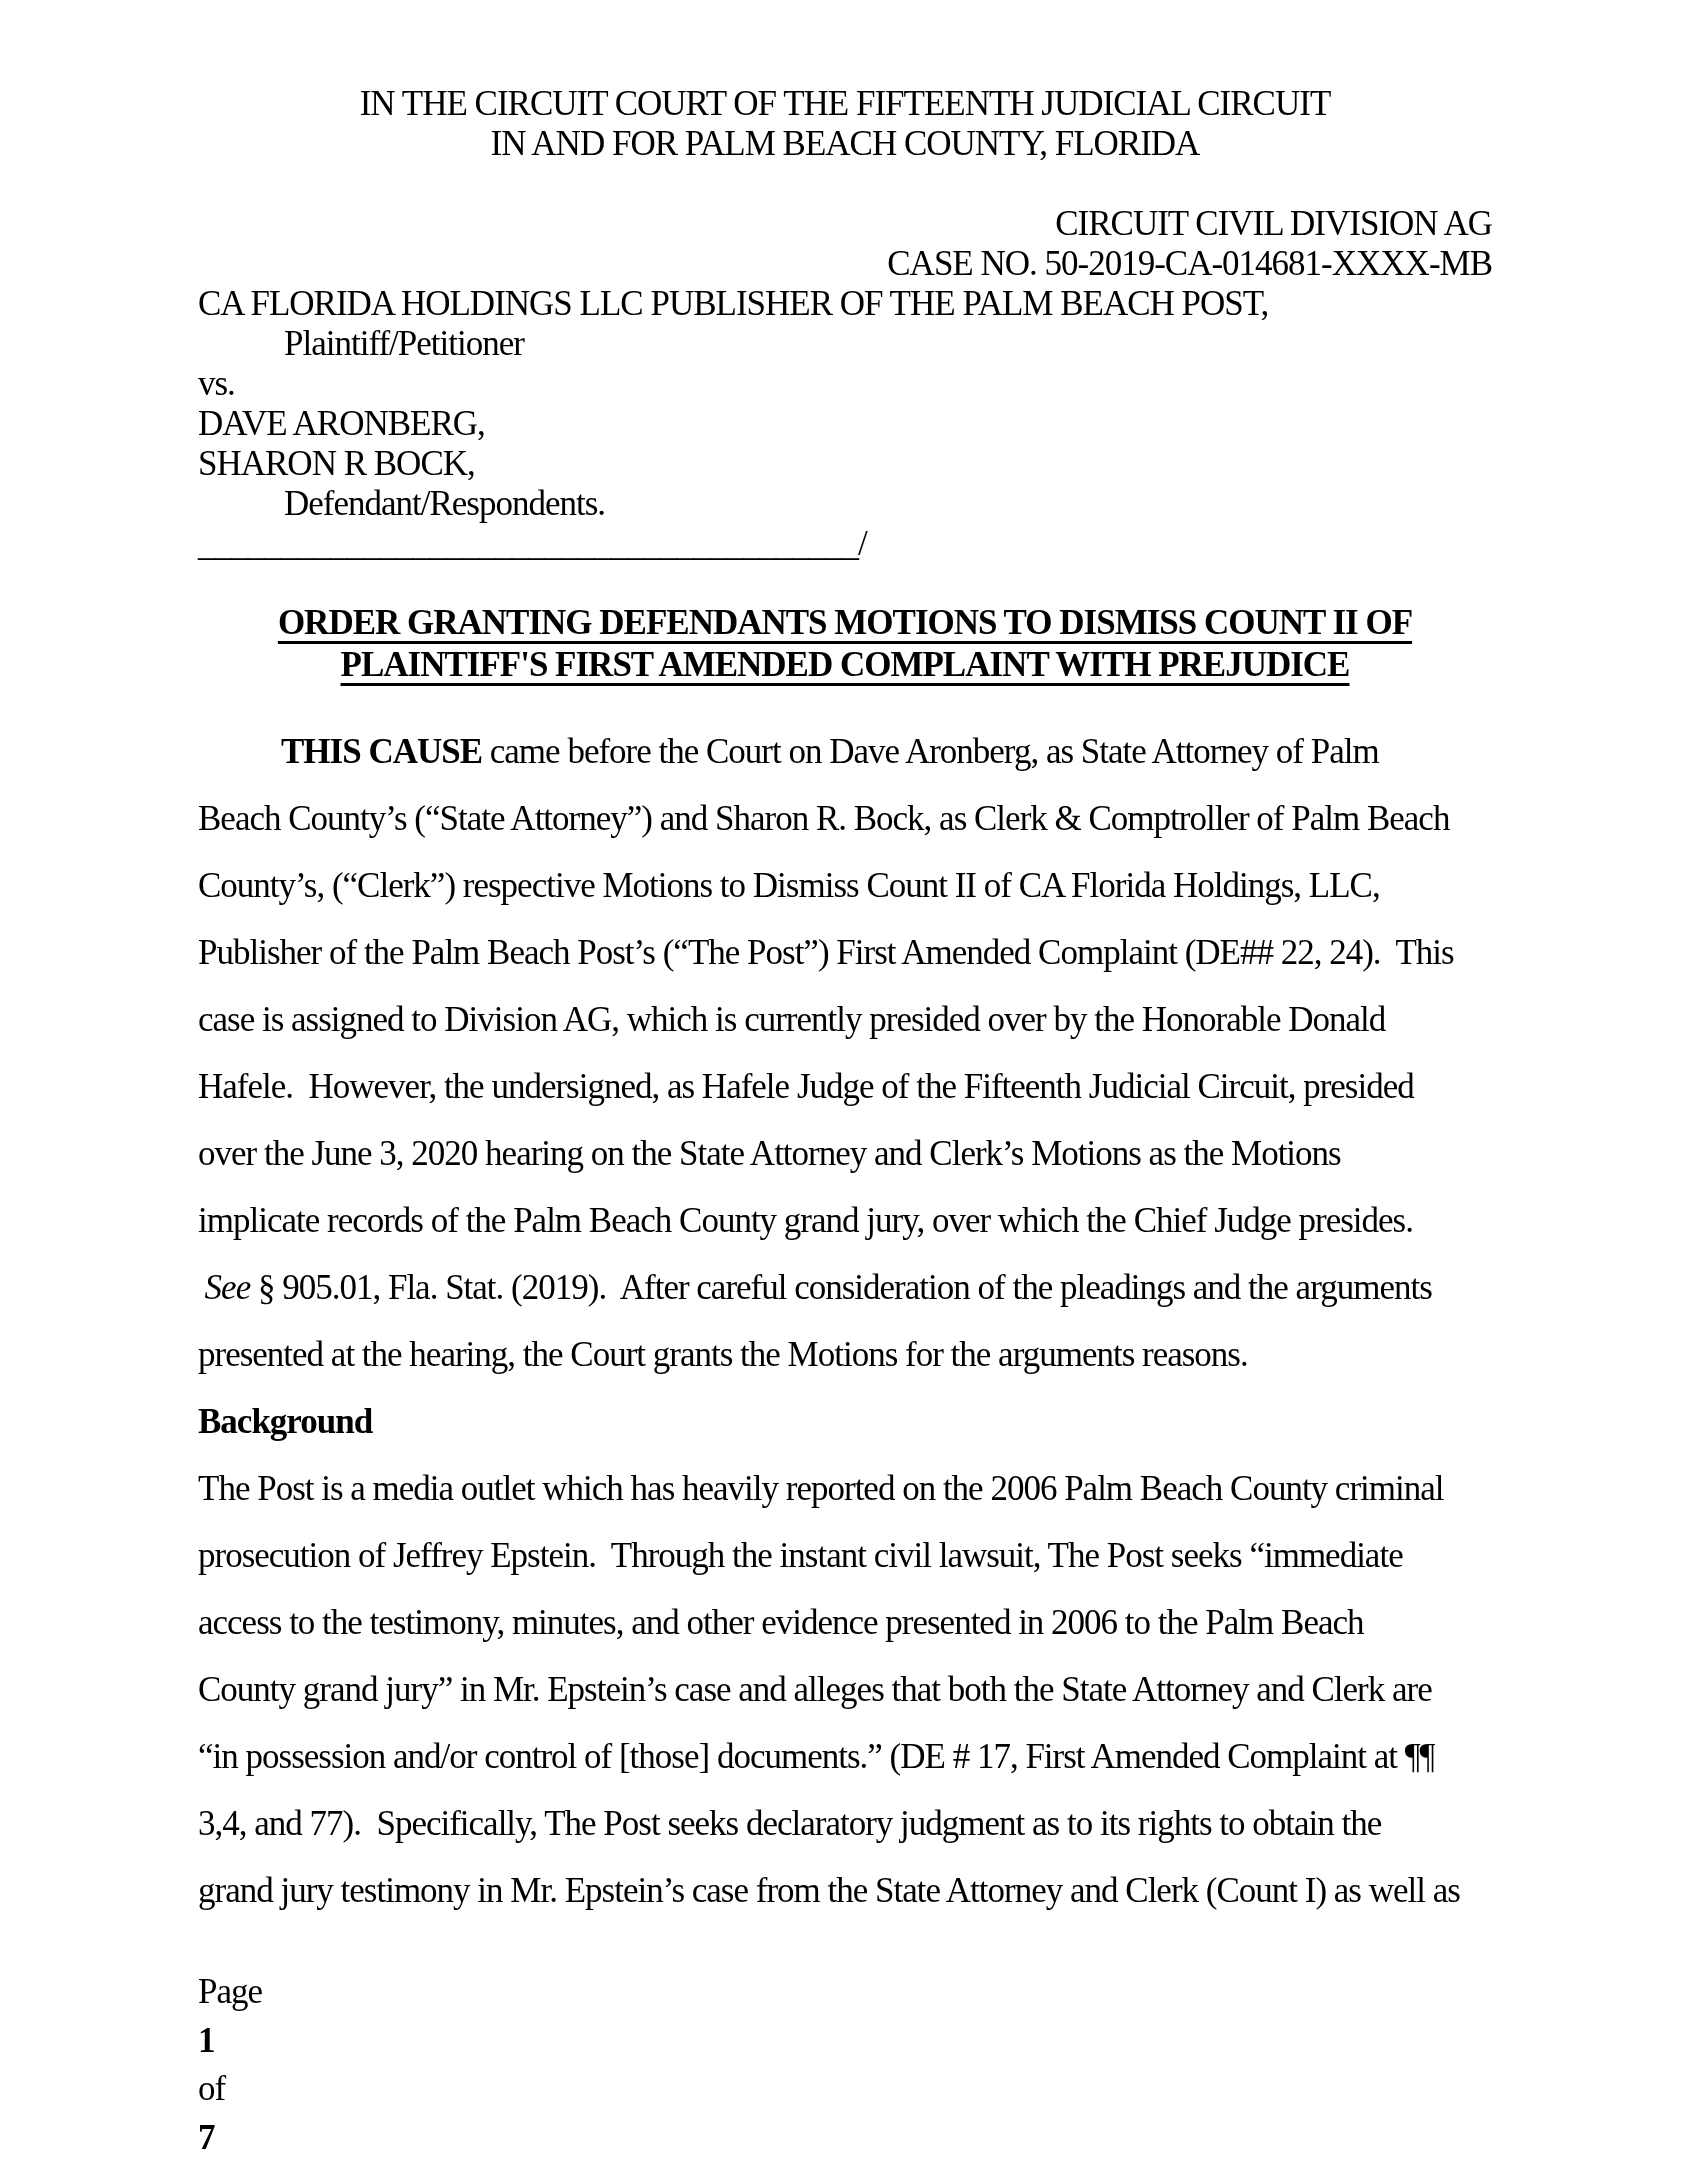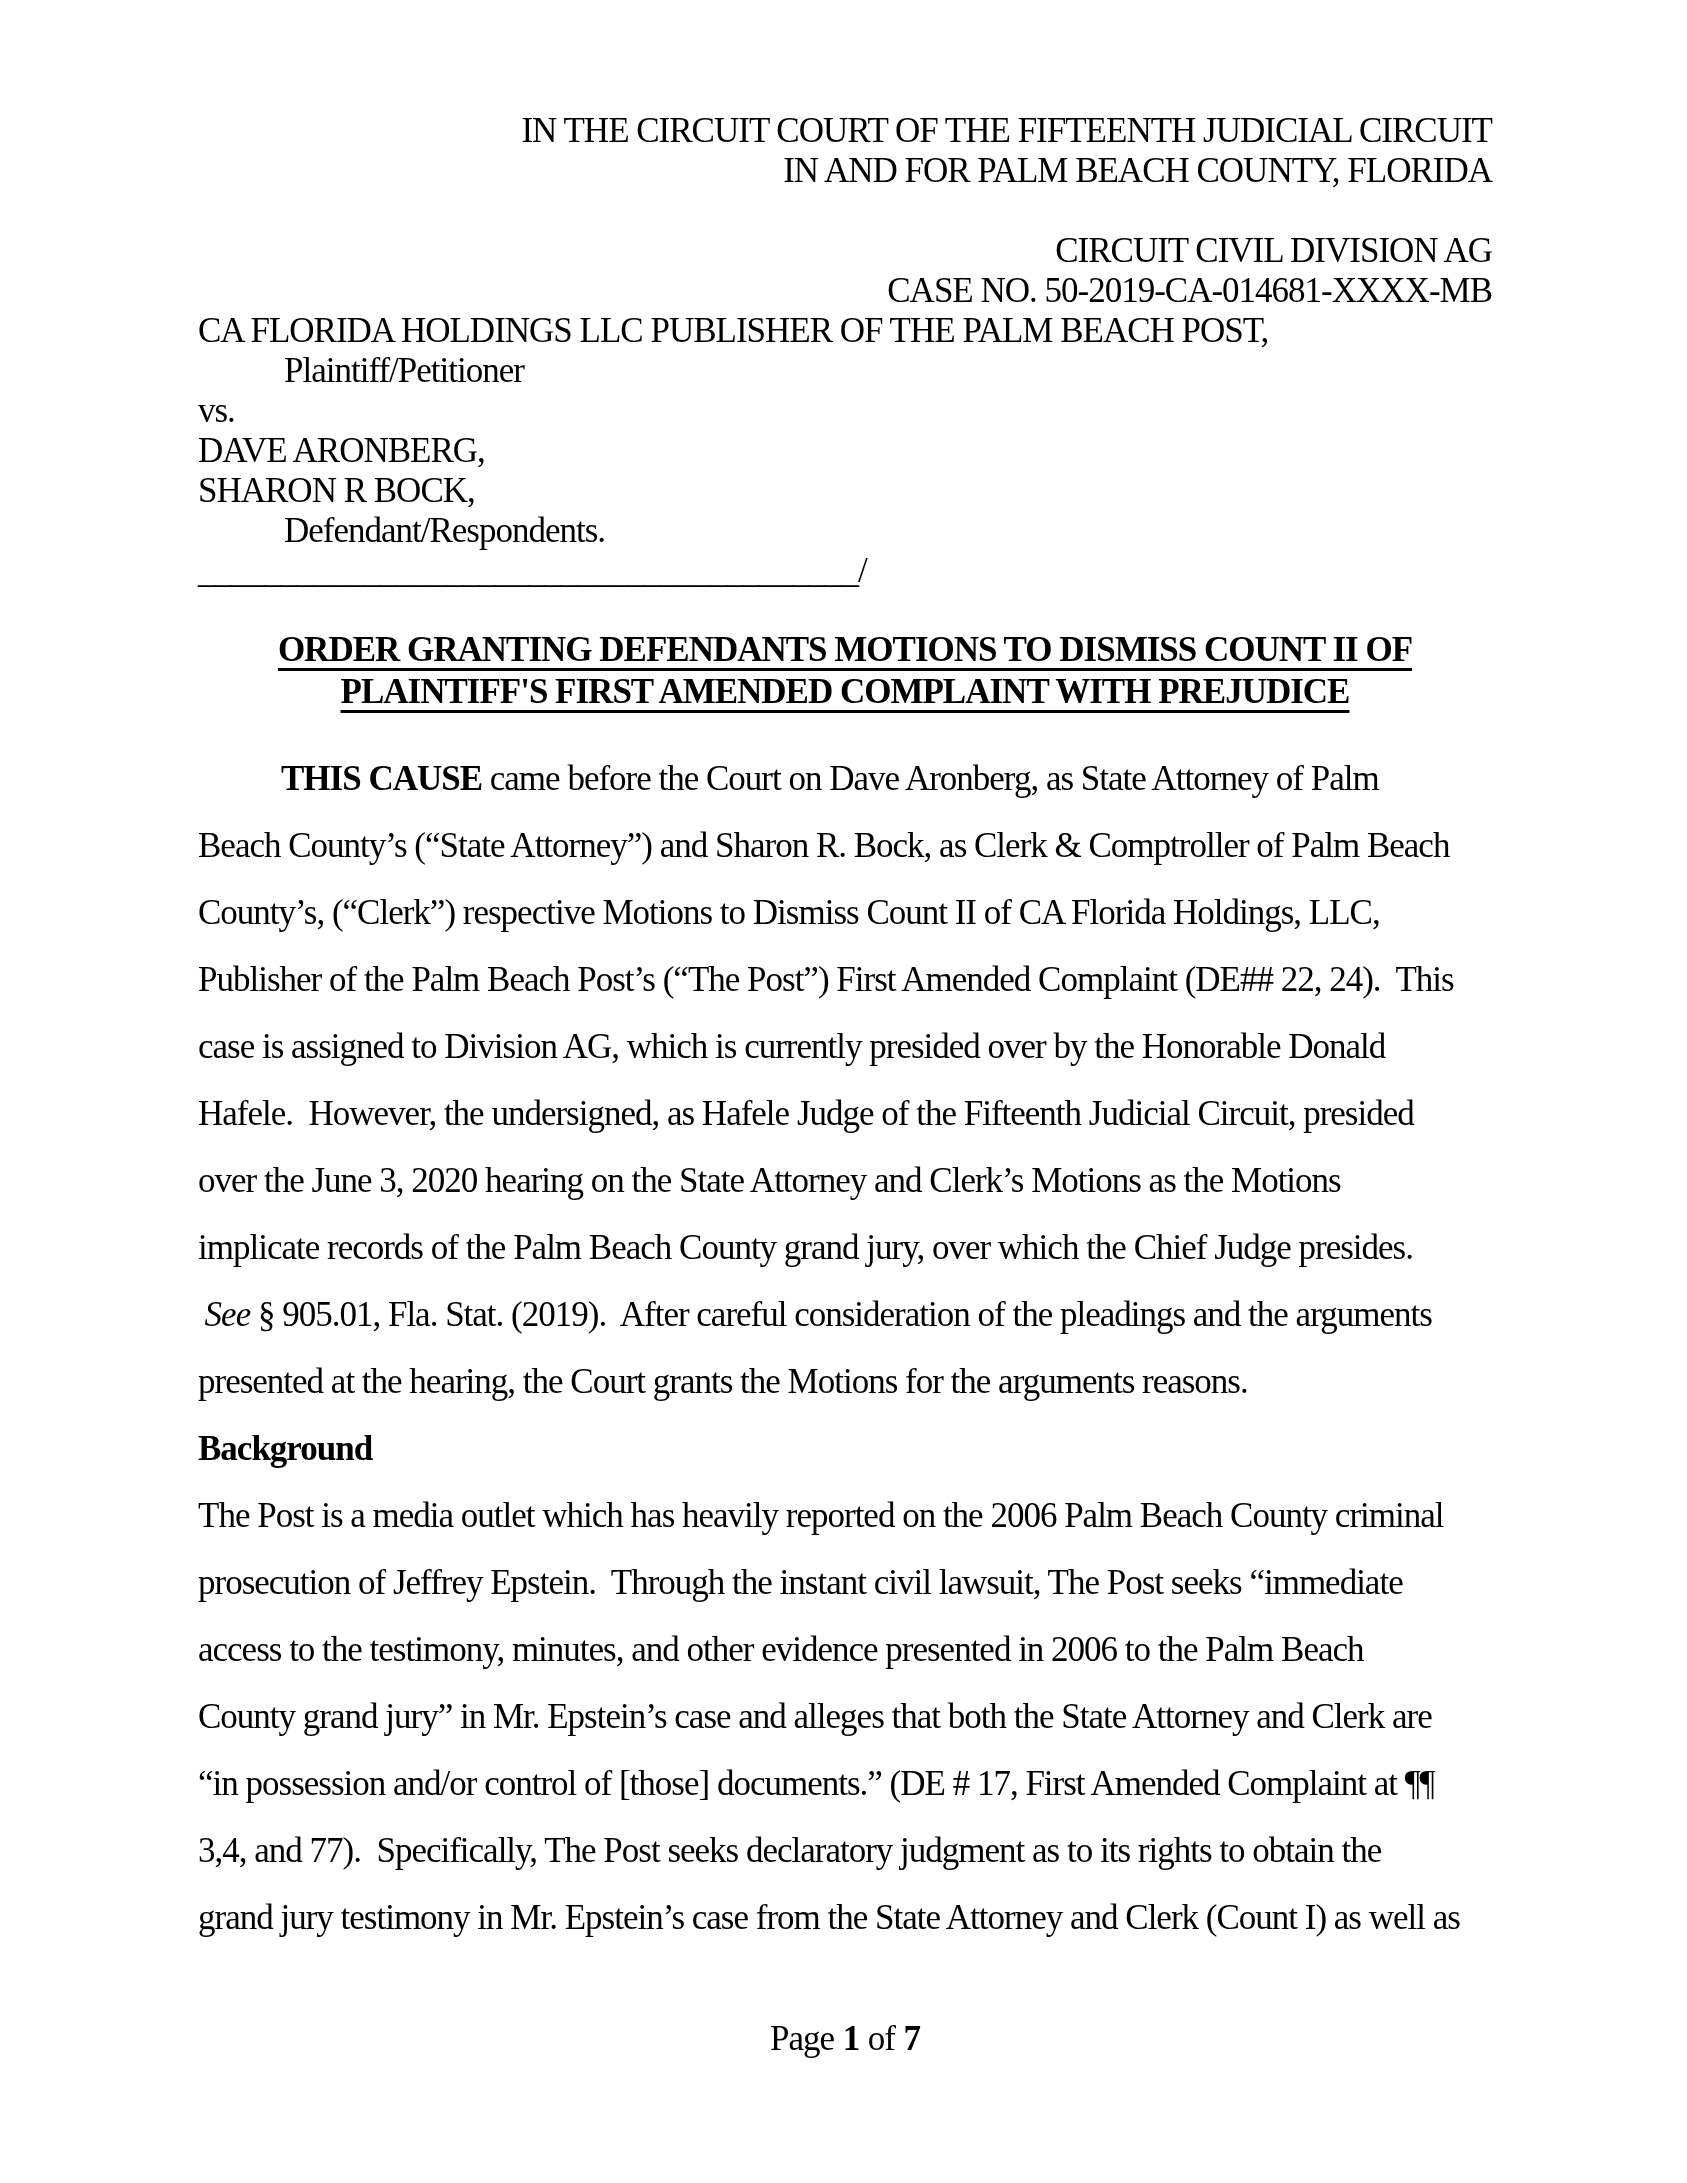--- a/index.html
+++ b/index.html
@@ -13,21 +13,21 @@
     font-size: 35px;
     letter-spacing: -1px;
     overflow: hidden;
     box-sizing: border-box;
     padding: 0 195px 0 198px;
   }
   .center { text-align: center; }
   .right  { text-align: right; }
   .line   { white-space: pre; line-height: 40px; }
   .bline  { white-space: pre; line-height: 67px; }
-  .court-header { margin-top: 111px; text-align: right; }
+  .court-header { margin-top: 84px; }
   .division-block { margin-top: 40px; }
   .caption-block { margin-top: 0; }
   .role-indent { padding-left: 86px; }
   .rule-row { line-height: 40px; white-space: pre; }
   .order-title { margin-top: 38px; font-weight: bold; }
   .order-title .line { line-height: 42px; }
   .order-title .tline {
     text-decoration: underline;
     text-decoration-thickness: 2.6px;
     text-underline-offset: 6.6px;
@@ -36,25 +36,26 @@
   .first-indent { padding-left: 83px; }
   .see-line { padding-left: 6.6px; }
   .bold { font-weight: bold; }
   .italic { font-style: italic; }
   .bg-heading {
     font-weight: bold;
     line-height: 67px;
     white-space: pre;
   }
   .footer {
-    margin-top: 68px;
+    margin-top: 48px;
     display: flex;
     justify-content: center;
     gap: 8.6px;
     line-height: 40px;
+    flex-direction: column;
   }
 </style>
 </head>
 <body>
 
 <div class="page">
 
   <div class="court-header center">
     <div class="line">IN THE CIRCUIT COURT OF THE FIFTEENTH JUDICIAL CIRCUIT</div>
     <div class="line">IN AND FOR PALM BEACH COUNTY, FLORIDA</div>

